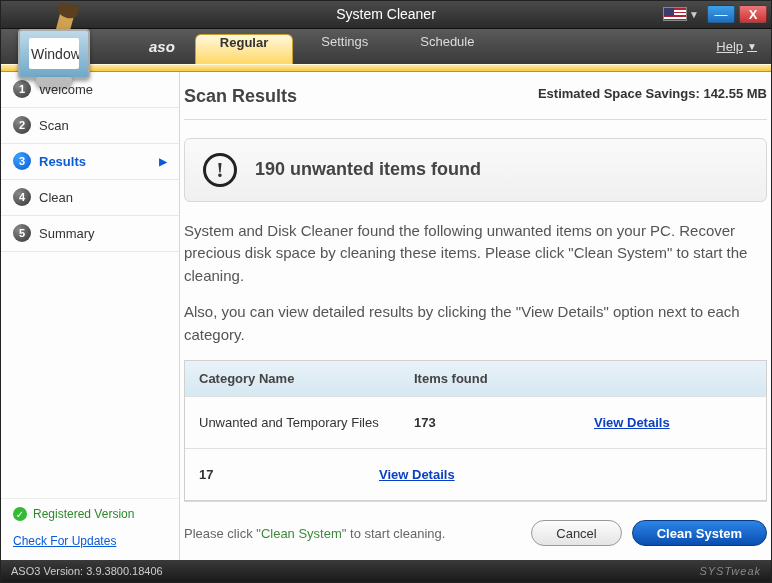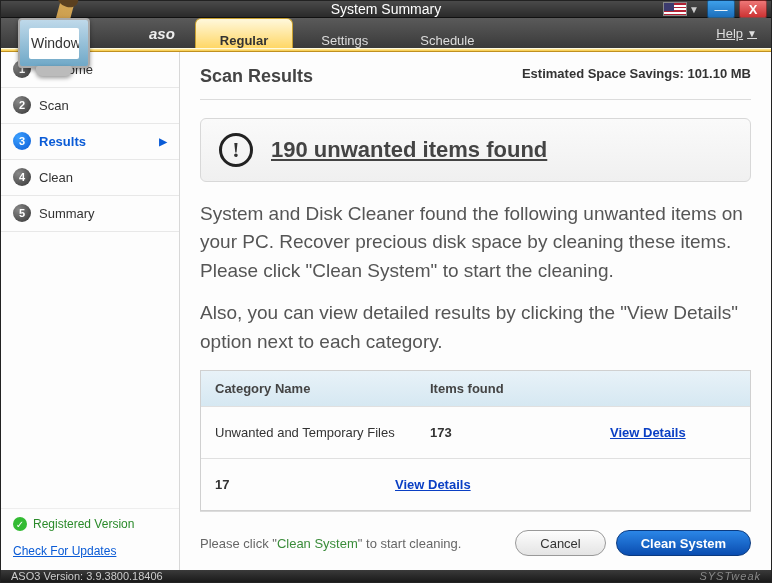--- a/index.html
+++ b/index.html
@@ -15,46 +15,46 @@
     .btn-min { background: linear-gradient(#3ea0ea, #1c6fbc); color: #fff; }
     .btn-close { background: linear-gradient(#e77, #c33); color: #fff; font-weight: bold; }
     .toolbar { height: 36px; background: linear-gradient(#5a5a5a, #3a3a3a); display: flex; align-items: flex-end; padding: 0 8px 0 100px; position: relative; }
     .logo-wrap { position: absolute; left: 8px; top: -6px; width: 90px; height: 72px; z-index: 5; }
     .monitor { width: 72px; height: 50px; background: linear-gradient(#bfd9ea, #6fa8c7); border: 2px solid #aaa; border-radius: 4px; margin: 6px auto 0; position: relative; display: flex; align-items: center; justify-content: center; box-shadow: 0 2px 4px rgba(0,0,0,0.4); }
     .monitor::after { content: ""; position: absolute; bottom: -10px; left: 50%; transform: translateX(-50%); width: 36px; height: 10px; background: #bbb; border-radius: 2px 2px 6px 6px; box-shadow: 0 2px 4px rgba(0,0,0,0.4); }
     .winflag { width: 50px; height: 31px; background: #fff; border-radius: 2px; display: flex; align-items: center; font-size: 14px; color: #333; padding-left: 2px; overflow: hidden; }
     .brush { position: absolute; top: -12px; left: 44px; width: 14px; height: 60px; background: linear-gradient(#d4a857, #b8863c); border-radius: 2px; transform: rotate(15deg); }
     .brush::before { content: ""; position: absolute; top: -8px; left: -3px; width: 20px; height: 14px; background: #5a4020; border-radius: 3px 3px 50% 50%; }
     .brand { color: #eee; font-weight: bold; font-size: 15px; font-style: italic; margin-right: 20px; align-self: center; margin-left: 48px; }
-    .tab { height: 30px; padding: 0 24px; display: flex; align-items: flex-end; color: #ddd; border-radius: 6px 6px 0 0; margin-right: 4px; cursor: pointer; font-size: 13px; }
+    .tab { height: 30px; padding: 0 24px; display: flex; align-items: flex-start; color: #ddd; border-radius: 6px 6px 0 0; margin-right: 4px; cursor: pointer; font-size: 13px; }
     .tab.active { background: linear-gradient(#fff8dc, #ffd766); color: #333; font-weight: bold; border: 1px solid #c8a030; border-bottom: none; }
     .toolbar-spacer { flex: 1; }
     .help { color: #ddd; text-decoration: underline; align-self: center; font-size: 13px; padding: 0 6px; display: flex; align-items: center; gap: 4px; }
     .help-arrow { font-size: 10px; }
     .yellowbar { height: 8px; background: linear-gradient(#ffe9a0, #f6c945); border-top: 1px solid #fffbe0; border-bottom: 1px solid #c09020; }
     .content { flex: 1; display: flex; background: #fdfdfd; }
     .sidebar { width: 178px; background: #fdfdfd; display: flex; flex-direction: column; }
     .step { height: 36px; display: flex; align-items: center; padding: 0 12px; border-bottom: 1px solid #e8e8e8; gap: 8px; cursor: pointer; }
     .step.active { color: #0a5bd6; font-weight: bold; }
     .step-num { width: 18px; height: 18px; border-radius: 50%; background: radial-gradient(circle at 30% 30%, #888, #333); color: #fff; display: flex; align-items: center; justify-content: center; font-size: 11px; font-weight: bold; }
     .step.active .step-num { background: radial-gradient(circle at 30% 30%, #3ba0ff, #0a5bd6); }
     .sidebar-fill { flex: 1; }
     .registered { padding: 8px 12px; display: flex; align-items: center; gap: 6px; color: #2a8a2a; font-size: 12px; border-top: 1px solid #eee; }
     .check-green { width: 14px; height: 14px; border-radius: 50%; background: #3b3; display: flex; align-items: center; justify-content: center; color: #fff; font-size: 10px; }
     .updates { padding: 4px 12px 12px; }
     .updates a { color: #0a5bd6; font-size: 12px; }
-    .main { flex: 1; border-left: 1px solid #d8d8d8; padding: 14px 20px; display: flex; flex-direction: column; overflow: hidden; }
+    .main { flex: 1; border-left: 1px solid #d8d8d8; padding: 14px 4px; display: flex; flex-direction: column; overflow: hidden; }
     .main-head { display: flex; justify-content: space-between; align-items: flex-start; border-bottom: 1px solid #dcdcdc; padding-bottom: 12px; margin-bottom: 18px; }
     .main-title { font-size: 18px; font-weight: bold; color: #444; }
     .est { font-size: 13px; color: #333; }
     .est b { font-weight: bold; }
     .alert-box { border: 1px solid #d8d8d8; border-radius: 6px; background: linear-gradient(#fafafa, #f0f0f0); padding: 14px 18px; display: flex; align-items: center; gap: 18px; margin-bottom: 18px; }
     .alert-icon { width: 34px; height: 34px; border: 3px solid #222; border-radius: 50%; display: flex; align-items: center; justify-content: center; font-size: 22px; font-weight: bold; font-family: Georgia, serif; }
-    .alert-text { font-size: 22px; font-weight: bold; color: #444; text-decoration: underline; }
-    .desc { font-size: 19px; color: #555; line-height: 1.5; margin-bottom: 14px; }
+    .alert-text { font-size: 18px; font-weight: bold; color: #444; }
+    .desc { font-size: 15px; color: #555; line-height: 1.5; margin-bottom: 14px; }
     .table { border: 1px solid #d0d0d0; }
     .thead { display: flex; background: linear-gradient(#e8f2f8, #d6e8f2); padding: 10px 14px; font-weight: bold; color: #444; font-size: 13px; }
     .col1 { flex: 0 0 215px; }
     .col2 { flex: 0 0 180px; }
     .col3 { flex: 1; text-align: left; }
     .trow { display: flex; align-items: center; padding: 18px 14px; border-top: 1px solid #e0e0e0; font-size: 13px; }
     .trow .col2 { font-weight: bold; }
     .trow .col3 a { color: #0a3fc4; font-weight: bold; text-decoration: underline; margin-top: 40px; }
     .footer-hint { border-top: 1px solid #dcdcdc; margin-top: auto; padding: 18px 0 0; display: flex; align-items: center; }
     .hint-text { font-size: 13px; color: #666; }
@@ -66,21 +66,21 @@
     .statusbar { height: 22px; background: linear-gradient(#3a3a3a, #1a1a1a); color: #ccc; font-size: 11px; display: flex; align-items: center; padding: 0 10px; justify-content: space-between; }
     .sysbrand { color: #888; font-style: italic; letter-spacing: 1px; }
     .step-arrow { margin-left: auto; color: #0a5bd6; font-size: 10px;}
   </style>
 </head>
 <body>
 
 <div class="window">
 
   <div class="titlebar">
-    <div class="titlebar-title">System Summary</div>
+    <div class="titlebar-title">System Cleaner</div>
     <div class="titlebar-right">
       <div style="display:flex;align-items:center;">
         <span class="flag"></span>
         <span class="lang-arrow">▼</span>
       </div>
       <div class="btn-min">
           <span>—</span>
         </div>
       <div class="btn-close">
           <span>X</span>
@@ -143,21 +143,21 @@
       </div>
       <div class="updates">
         <a href="#">Check For Updates</a>
       </div>
     </div>
 
     <div class="main">
       <div class="main-head">
         <div class="main-title">Scan Results</div>
         <div class="est">
-          <b>Estimated Space Savings: </b><b>101.10 MB</b>
+          <b>Estimated Space Savings: </b><b>142.55 MB</b>
         </div>
       </div>
 
       <div class="alert-box">
         <div class="alert-icon">!</div>
         <div class="alert-text">190 unwanted items found</div>
       </div>
 
       <div class="desc">System and Disk Cleaner found the following unwanted items on your PC. Recover precious disk space by cleaning these items. Please click "Clean System" to start the cleaning.</div>
       <div class="desc">Also, you can view detailed results by clicking the "View Details" option next to each category.</div>

